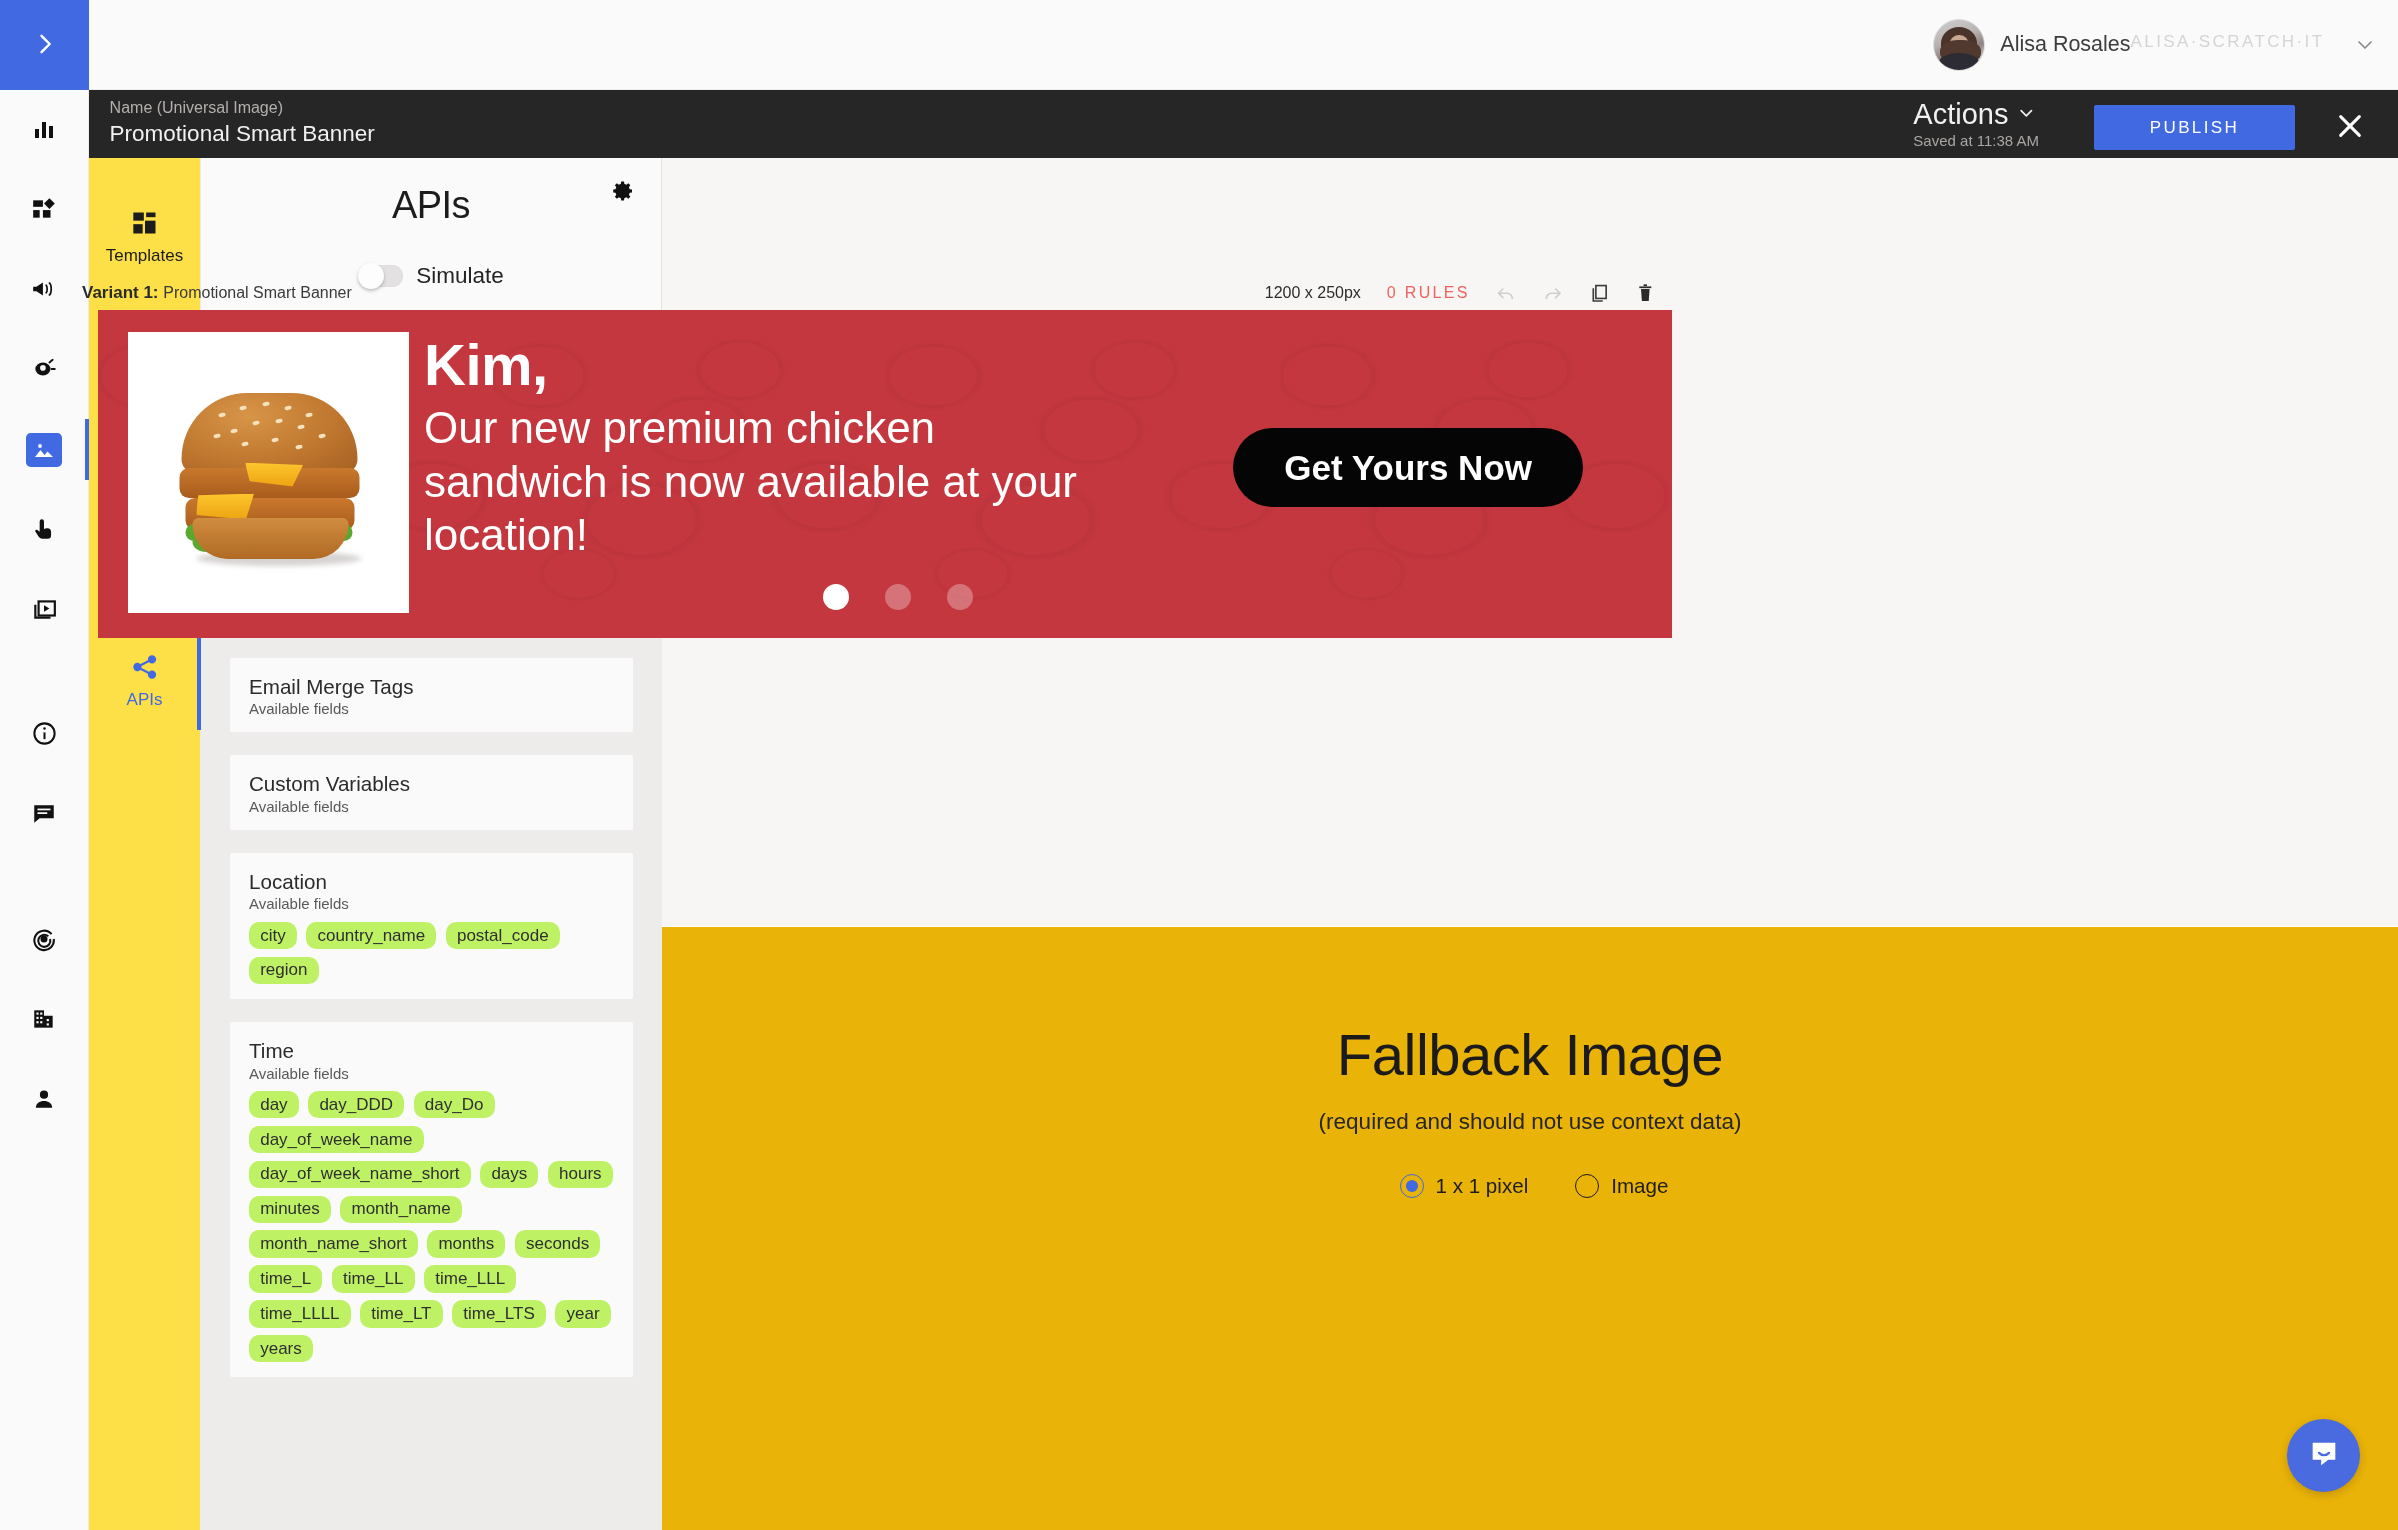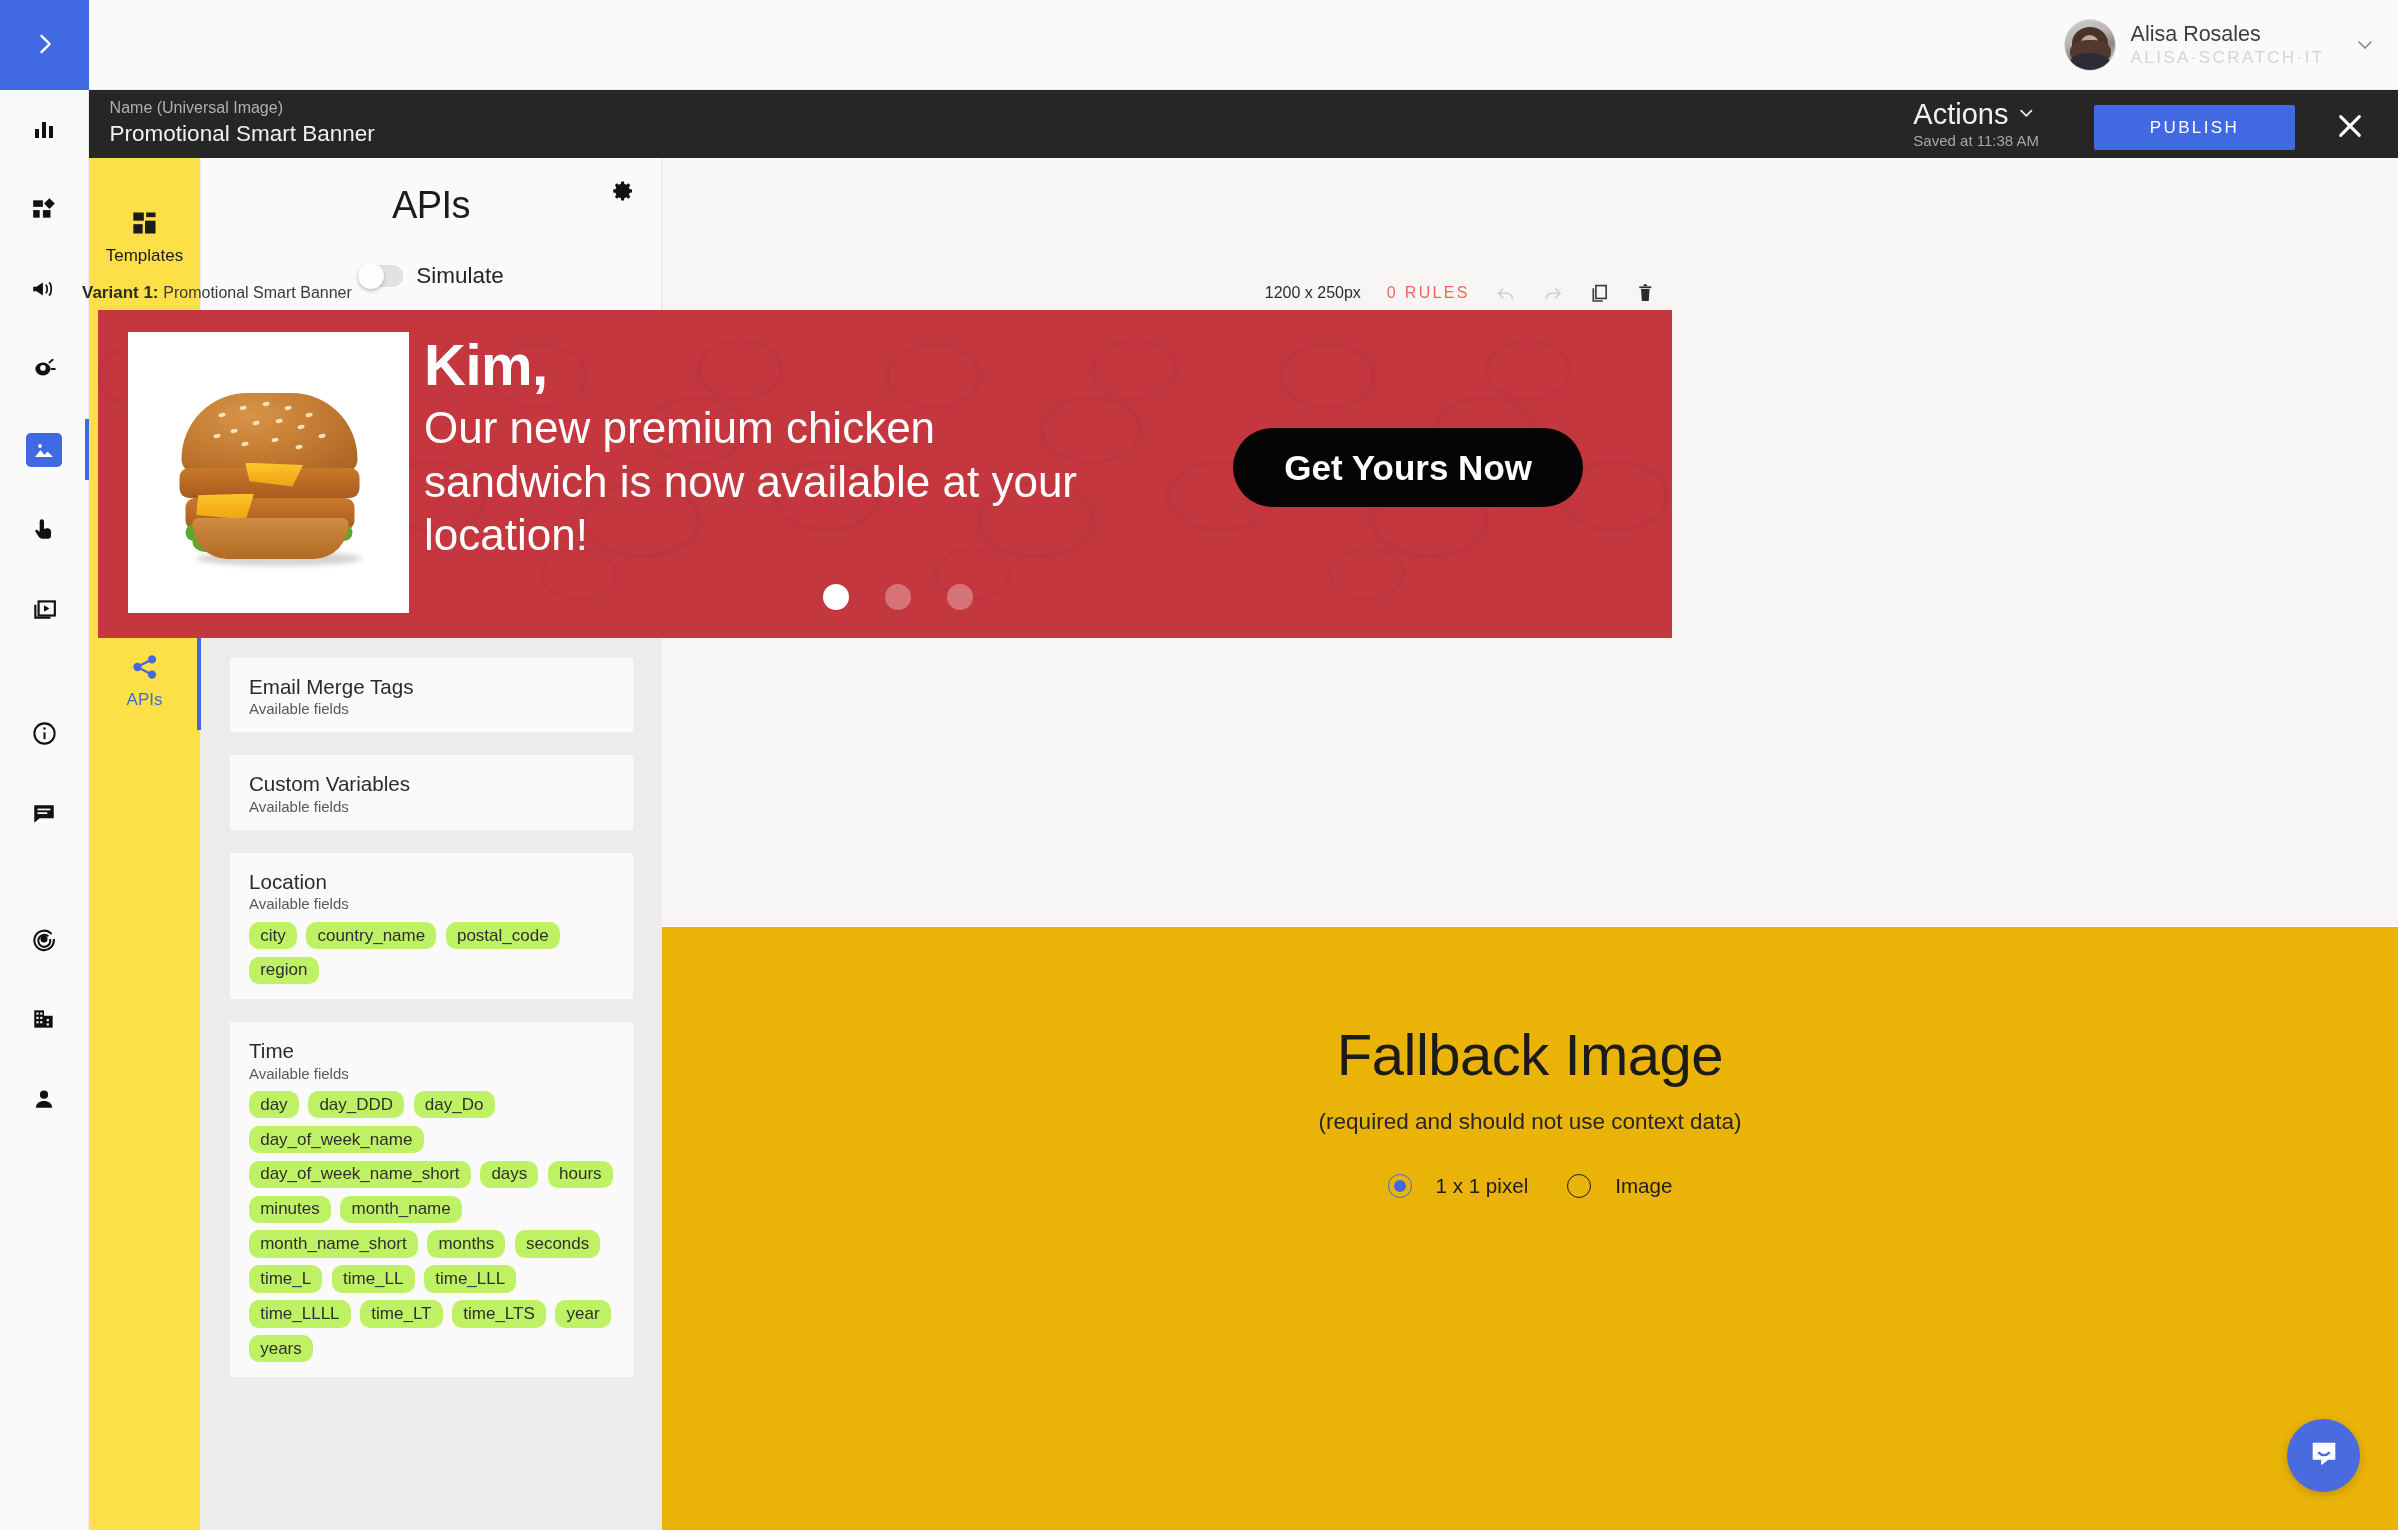--- a/index.html
+++ b/index.html
@@ -44,21 +44,21 @@
     width: 36px; height: 32px; border-radius: 50% 50% 42% 42%; background: #4a332a;
   }
   .avatar .hair2 {
     position: absolute; left: 5.6px; top: 40%;
     width: 41px; height: 24px; border-radius: 45%; background: #51392f;
   }
   .avatar .body {
     position: absolute; left: 50%; bottom: -3.7px; transform: translateX(-50%);
     width: 41px; height: 20.6px; border-radius: 50% 50% 0 0; background: #2d2b33;
   }
-  .user-names { display: flex; flex-direction: column; line-height: 1.18; }
+  .user-names { display: flex; flex-direction: row; line-height: 1.18; }
   .user-name { font-size: 21.5px; color: #3d3d3d; font-weight: 400; }
   .user-org { font-size: 17px; color: #d4d4d4; letter-spacing: 2.4px; }
   .user-chevron { margin-left: 13px; color: #7a7a7a; display:flex; align-items:center; cursor:pointer; }
 
   
   .darkbar {
     position: absolute; left: 89px; top: 90px; width: 2309px; height: 68px;
     background: #262626; color: #fff;
   }
   .darkbar .name-label {
@@ -263,21 +263,21 @@
     background: #eab308;
   }
   .fb-title {
     text-align: center; font-size: 58px; color: #1b1b1b; font-weight: 400;
     padding-top: 94px; letter-spacing: -0.5px;
   }
   .fb-sub { text-align: center; font-size: 22.5px; color: #262626; margin-top: 20.6px; }
   .fb-radios {
     display: flex; align-items: center; justify-content: center; gap: 39px; margin-top: 39px;
   }
-  .radio-opt { display: flex; align-items: center; gap: 24px; cursor: pointer; }
+  .radio-opt { display: flex; align-items: center; gap: 12px; cursor: pointer; margin-left: 8px; }
   .radio {
     width: 24px; height: 24px; border-radius: 50%; border: 1.9px solid #4169E1;
     display: flex; align-items: center; justify-content: center;
   }
   .radio.off { border-color: #1a1a1a; }
   .radio .inner { width: 12px; height: 12px; border-radius: 50%; background: #4169E1; }
   .radio-label { font-size: 20.6px; color: #1d1d1d; }
 
   
   .chat-fab {

